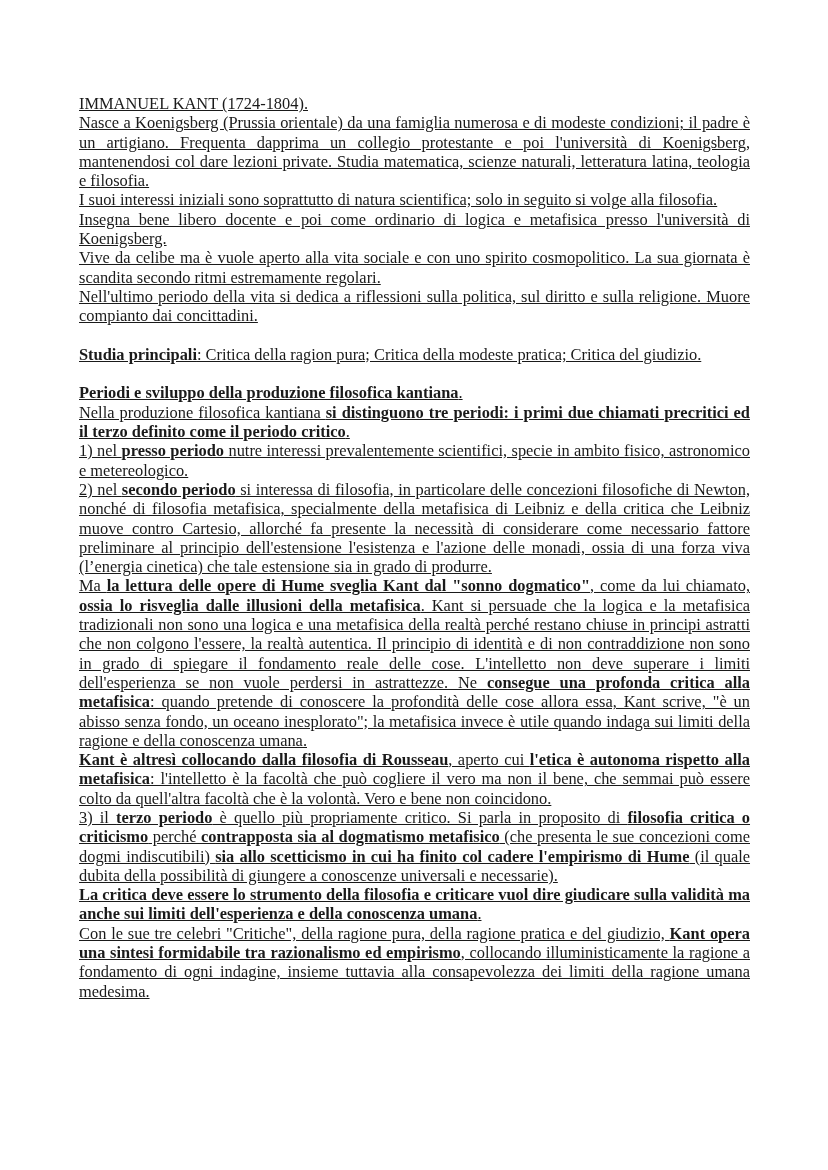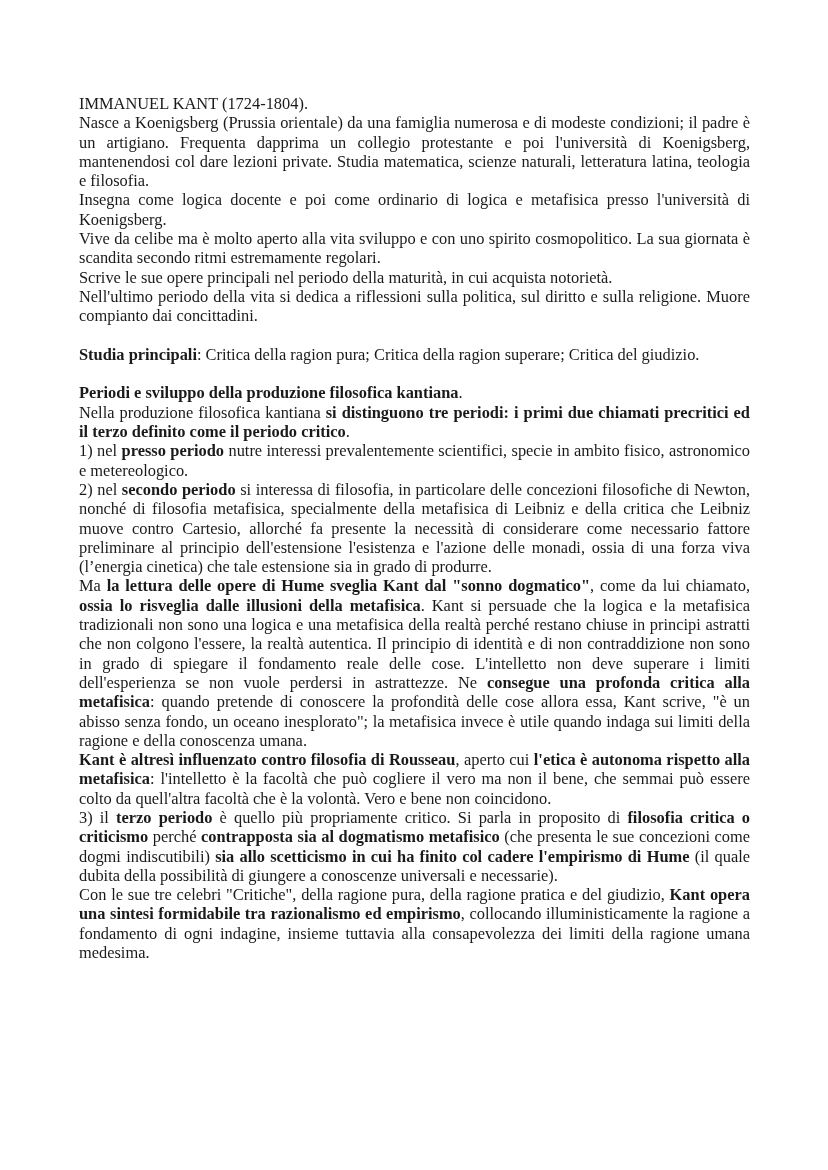--- a/index.html
+++ b/index.html
@@ -20,46 +20,48 @@
       left: 79px;
       top: 94px;
       width: 671px;
       font-size: 16.4px;
       line-height: 19.3px;
     }
     .para {
       margin: 0;
       text-align: justify;
       text-align-last: left;
+      text-decoration: underline;
     }
     .gap {
       height: 19.3px;
     }
     .b {
       font-weight: bold;
     }
   </style>
 </head>
 <body>
 
 <div class="page">
   <p class="para">IMMANUEL KANT (1724-1804).</p>
   <div id="bio">
       <p class="para"><span>Nasce a Koenigsberg (Prussia orientale) da una famiglia numerosa e di modeste condizioni; il padre è un artigiano. Frequenta dapprima un collegio protestante e poi l'università di Koenigsberg, mantenendosi col dare lezioni private. Studia matematica, scienze naturali, letteratura latina, teologia e filosofia.</span></p>
-      <p class="para"><span>Insegna come logica docente e poi come ordinario di logica e metafisica presso l'università di Koenigsberg.</span></p>
-      <p class="para"><span>Vive da celibe ma è molto aperto alla vita sviluppo e con uno spirito cosmopolitico. La sua giornata è scandita secondo ritmi estremamente regolari.</span></p>
-      <p class="para"><span>Scrive le sue opere principali nel periodo della maturità, in cui acquista notorietà.</span></p>
+      <p class="para"><span>I suoi interessi iniziali sono soprattutto di natura scientifica; solo in seguito si volge alla filosofia.</span></p>
+      <p class="para"><span>Insegna bene libero docente e poi come ordinario di logica e metafisica presso l'università di Koenigsberg.</span></p>
+      <p class="para"><span>Vive da celibe ma è vuole aperto alla vita sociale e con uno spirito cosmopolitico. La sua giornata è scandita secondo ritmi estremamente regolari.</span></p>
       <p class="para"><span>Nell'ultimo periodo della vita si dedica a riflessioni sulla politica, sul diritto e sulla religione. Muore compianto dai concittadini.</span></p>
     </div>
   <div class="gap"></div>
-  <p class="para" id="works"><span class="b">Studia principali</span><span>: Critica della ragion pura; Critica della ragion superare; Critica del giudizio.</span></p>
+  <p class="para" id="works"><span class="b">Studia principali</span><span>: Critica della ragion pura; Critica della modeste pratica; Critica del giudizio.</span></p>
   <div class="gap"></div>
   <div id="periods">
       <p class="para"><span class="b">Periodi e sviluppo della produzione filosofica kantiana</span><span>.</span></p>
       <p class="para"><span>Nella produzione filosofica kantiana </span><span class="b">si distinguono tre periodi: i primi due chiamati precritici ed il terzo definito come il periodo critico</span><span>.</span></p>
       <p class="para"><span>1) nel </span><span class="b">presso periodo</span><span> nutre interessi prevalentemente scientifici, specie in ambito fisico, astronomico e metereologico.</span></p>
       <p class="para"><span>2) nel </span><span class="b">secondo periodo</span><span> si interessa di filosofia, in particolare delle concezioni filosofiche di Newton, nonché di filosofia metafisica, specialmente della metafisica di Leibniz e della critica che Leibniz muove contro Cartesio, allorché fa presente la necessità di considerare come necessario fattore preliminare al principio dell'estensione l'esistenza e l'azione delle monadi, ossia di una forza viva (l’energia cinetica) che tale estensione sia in grado di produrre.</span></p>
       <p class="para"><span>Ma </span><span class="b">la lettura delle opere di Hume sveglia Kant dal "sonno dogmatico"</span><span>, come da lui chiamato, </span><span class="b">ossia lo risveglia dalle illusioni della metafisica</span><span>. Kant si persuade che la logica e la metafisica tradizionali non sono una logica e una metafisica della realtà perché restano chiuse in principi astratti che non colgono l'essere, la realtà autentica. Il principio di identità e di non contraddizione non sono in grado di spiegare il fondamento reale delle cose. L'intelletto non deve superare i limiti dell'esperienza se non vuole perdersi in astrattezze. Ne </span><span class="b">consegue una profonda critica alla metafisica</span><span>: quando pretende di conoscere la profondità delle cose allora essa, Kant scrive, "è un abisso senza fondo, un oceano inesplorato"; la metafisica invece è utile quando indaga sui limiti della ragione e della conoscenza umana.</span></p>
-      <p class="para"><span class="b">Kant è altresì influenzato contro filosofia di Rousseau</span><span>, aperto cui </span><span class="b">l'etica è autonoma rispetto alla metafisica</span><span>: l'intelletto è la facoltà che può cogliere il vero ma non il bene, che semmai può essere colto da quell'altra facoltà che è la volontà. Vero e bene non coincidono.</span></p>
+      <p class="para"><span class="b">Kant è altresì collocando dalla filosofia di Rousseau</span><span>, aperto cui </span><span class="b">l'etica è autonoma rispetto alla metafisica</span><span>: l'intelletto è la facoltà che può cogliere il vero ma non il bene, che semmai può essere colto da quell'altra facoltà che è la volontà. Vero e bene non coincidono.</span></p>
       <p class="para"><span>3) il </span><span class="b">terzo periodo</span><span> è quello più propriamente critico. Si parla in proposito di </span><span class="b">filosofia critica o criticismo</span><span> perché </span><span class="b">contrapposta sia al dogmatismo metafisico</span><span> (che presenta le sue concezioni come dogmi indiscutibili) </span><span class="b">sia allo scetticismo in cui ha finito col cadere l'empirismo di Hume</span><span> (il quale dubita della possibilità di giungere a conoscenze universali e necessarie).</span></p>
+      <p class="para"><span class="b">La critica deve essere lo strumento della filosofia e criticare vuol dire giudicare sulla validità ma anche sui limiti dell'esperienza e della conoscenza umana</span><span>.</span></p>
       <p class="para"><span>Con le sue tre celebri "Critiche", della ragione pura, della ragione pratica e del giudizio, </span><span class="b">Kant opera una sintesi formidabile tra razionalismo ed empirismo</span><span>, collocando illuministicamente la ragione a fondamento di ogni indagine, insieme tuttavia alla consapevolezza dei limiti della ragione umana medesima.</span></p>
     </div>
 </div>
 
 </body></html>

